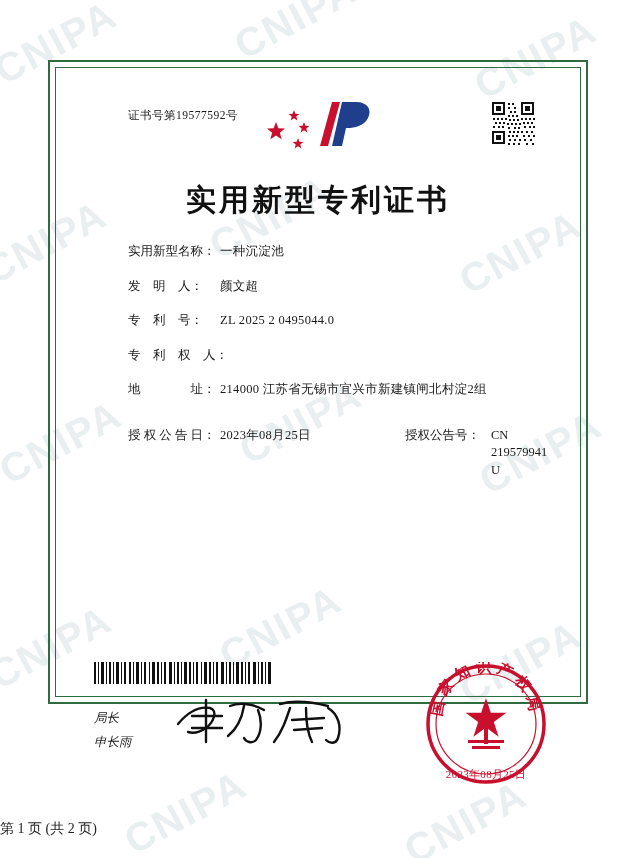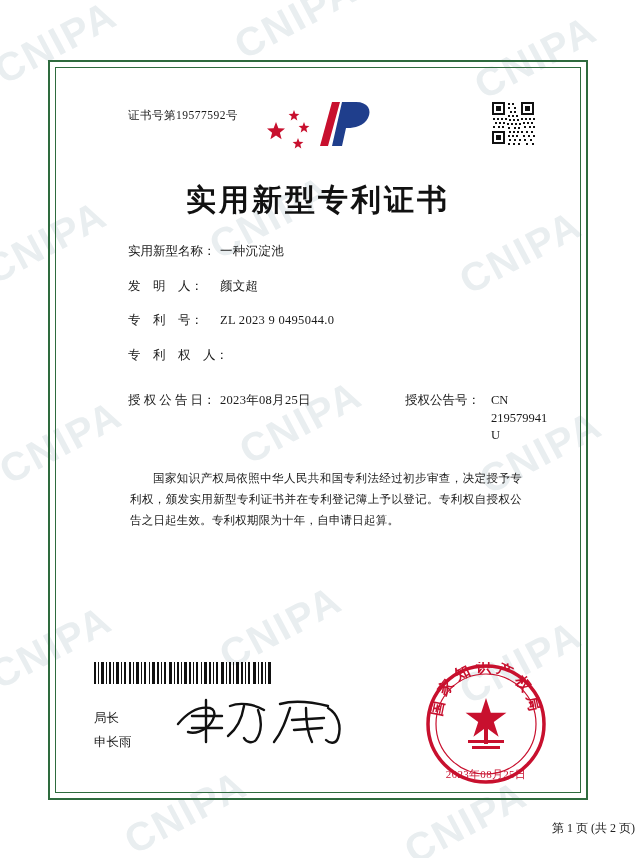--- a/index.html
+++ b/index.html
@@ -33,21 +33,21 @@
     white-space: nowrap;
     font-size: 40px;
   }
 
   
   .cert {
     position: absolute;
     left: 48px;
     top: 60px;
     width: 540px;
-    height: 740px;
+    height: 644px;
     border: 2px solid #2e6b3e;
     box-sizing: border-box;
     z-index: 1;
     background: transparent;
   }
   .cert-inner {
     position: absolute;
     inset: 5px;
     border: 1px solid #2e6b3e;
     box-sizing: border-box;
@@ -157,20 +157,21 @@
     height: 22px;
   }
 
   
   .sig-block {
     position: absolute;
     left: 44px;
     top: 645px;
     font-size: 12.5px;
     line-height: 1.9;
+    font-style: italic;
   }
   .sig-hand {
     position: absolute;
     left: 120px;
     top: 630px;
     width: 200px;
     height: 60px;
   }
 
   
@@ -191,22 +192,22 @@
     color: #c8102e;
     letter-spacing: 0.3px;
   }
 
   
   .footer {
     position: absolute;
     left: 0;
     right: 0;
     top: 820px;
-    text-align: right;
-    font-size: 12px;
+    text-align: left;
+    font-size: 14px;
     color: #222;
     z-index: 2;
   }
 </style>
 </head>
 <body>
 
 <div class="watermarks">
   <span class="wm" style="left:-10px; top:20px;">CNIPA</span>
   <span class="wm" style="left:230px; top:-5px;">CNIPA</span>
@@ -336,40 +337,43 @@
         <span class="f-value">一种沉淀池</span>
       </div>
 
       <div class="field-row">
         <span class="f-label">发　明　人：</span>
         <span class="f-value">颜文超</span>
       </div>
 
       <div class="field-row">
         <span class="f-label">专　利　号：</span>
-        <span class="f-value">ZL 2023 9 0495044.0</span>
+        <span class="f-value">ZL 2025 2 0495044.0</span>
       </div>
 
 
       <div class="field-row">
         <span class="f-label">专　利　权　人：</span>
       </div>
 
+      <div class="field-row">
+        <span class="f-label">地　　　　址：</span>
+        <span class="f-value">214000 江苏省无锡市宜兴市新建镇闸北村淀2组</span>
+      </div>
 
       <div class="field-row split">
         <span class="f-label">授 权 公 告 日：</span>
         <span class="f-value">2023年08月25日</span>
         <span class="f-label2">授权公告号：</span>
         <span class="f-value2">CN 219579941 U</span>
       </div>
 
     </div>
 
     <div class="paras">
-      <p class="para">国家知识产权局依照中华人民共和国专利法经过初步审查，决定授予专利权，颁发实用新型专利证书并在专利登记簿上予以登记。专利权自授权公告之日起生效。专利权期限为十年，自申请日起算。</p>
     </div>
 
     <div class="barcode">
       <svg viewBox="0 0 180 22" width="180" height="22" preserveAspectRatio="none">
         <g fill="#111">
           <rect x="0" y="0" width="2" height="22"></rect>
             <rect x="4" y="0" width="1" height="22"></rect>
           <rect x="7" y="0" width="3" height="22"></rect>
             <rect x="12" y="0" width="1" height="22"></rect>
           <rect x="15" y="0" width="2" height="22"></rect>

